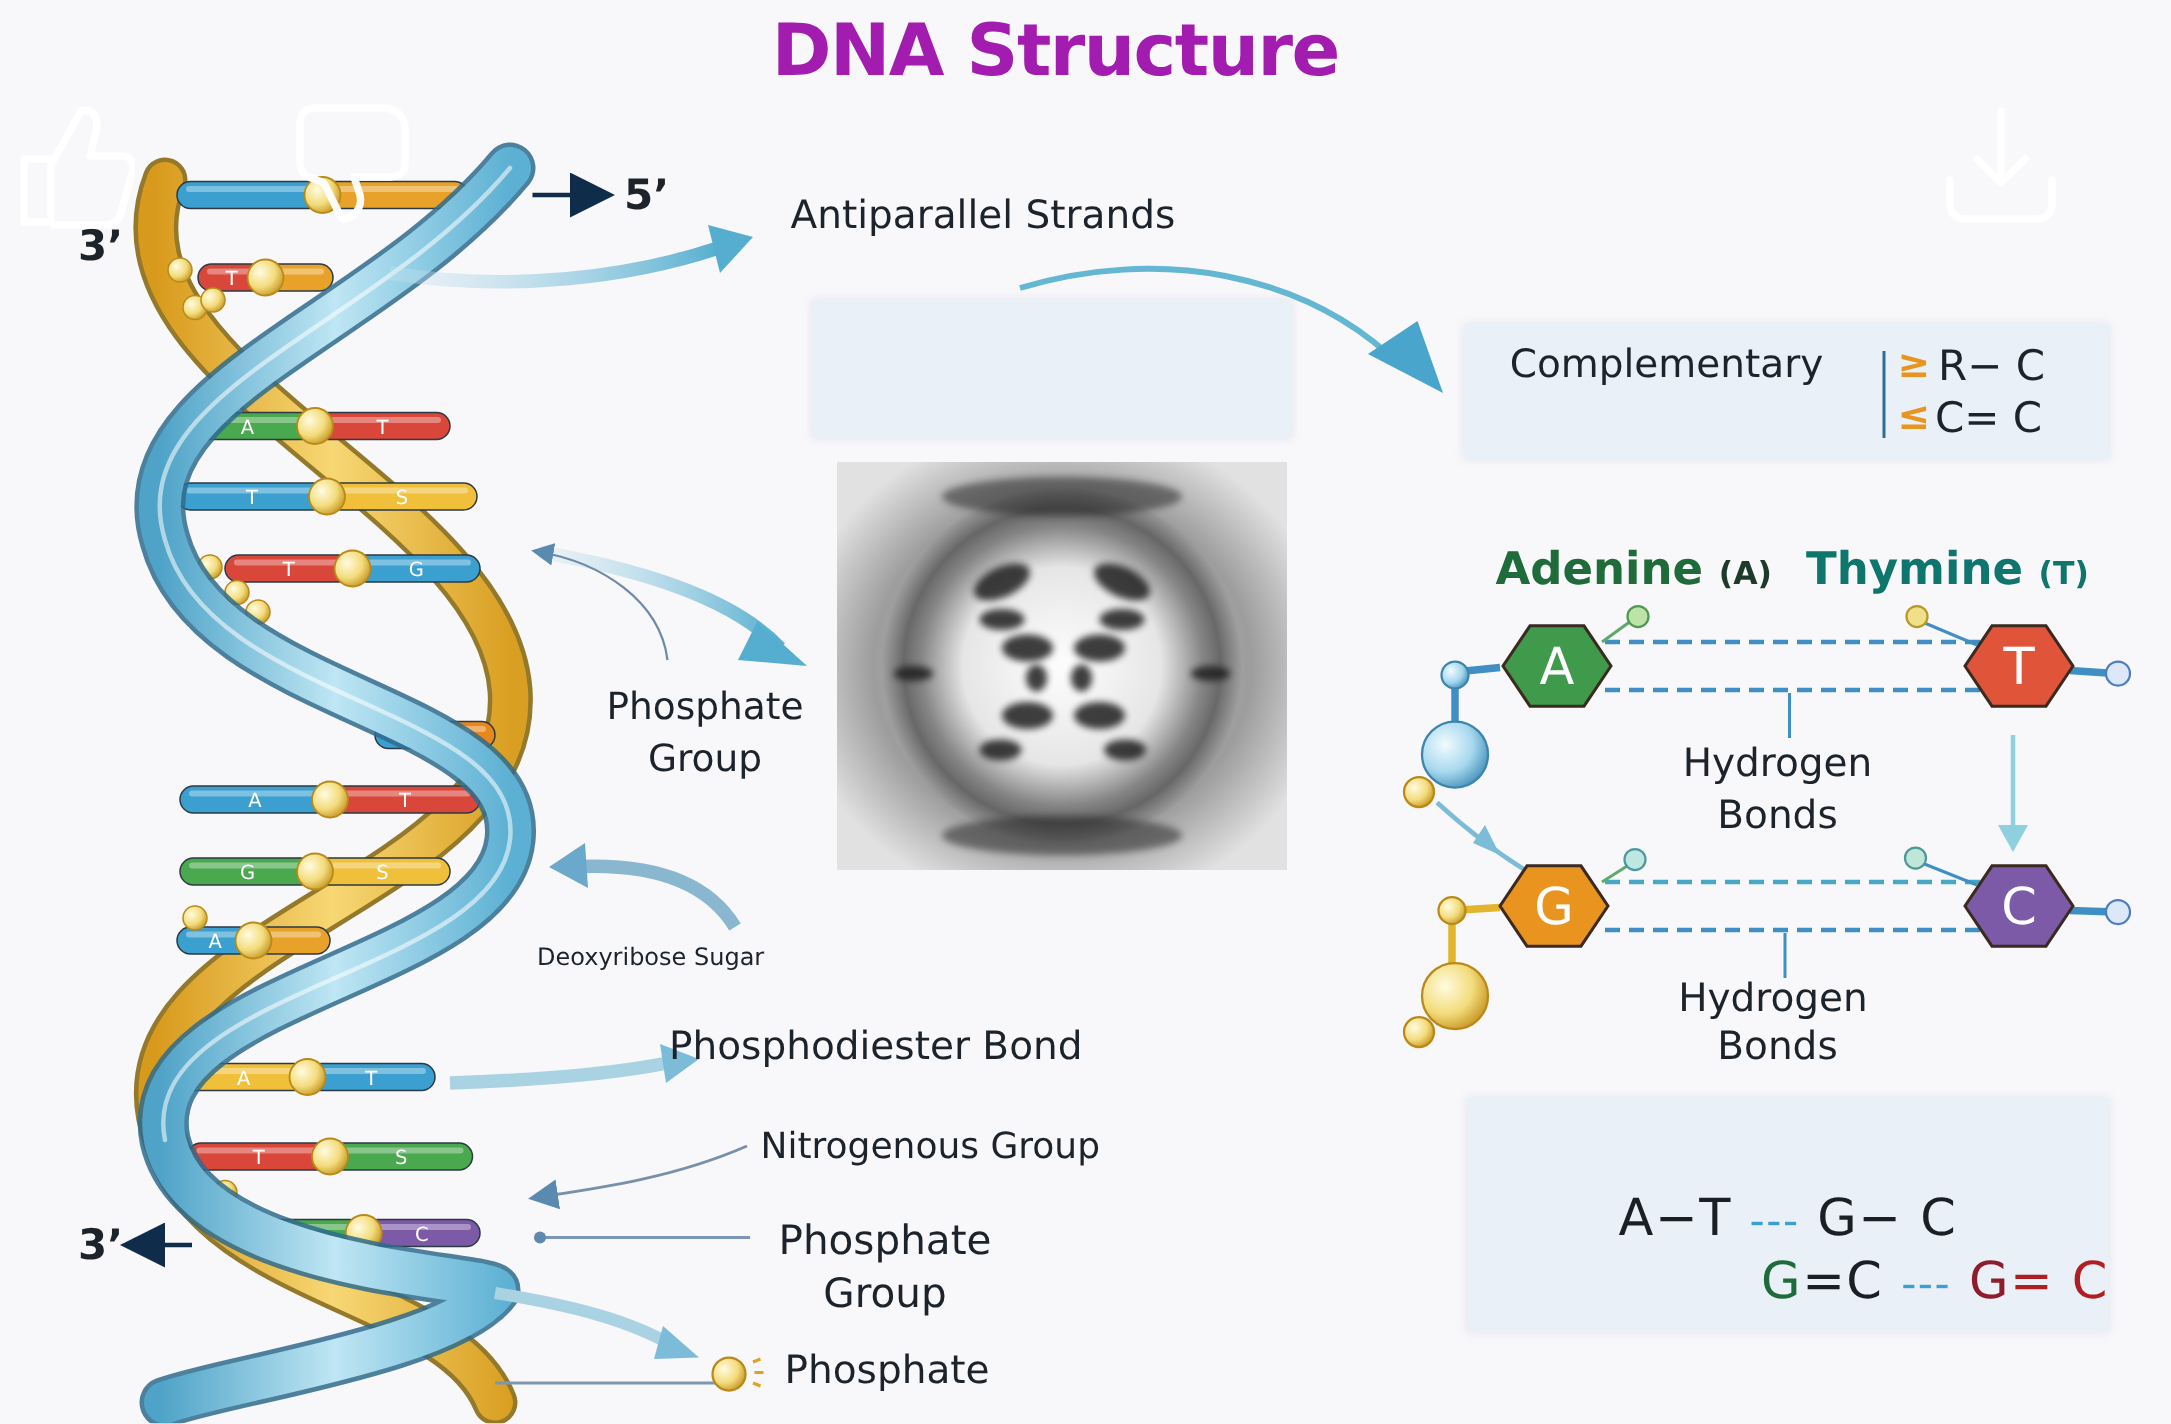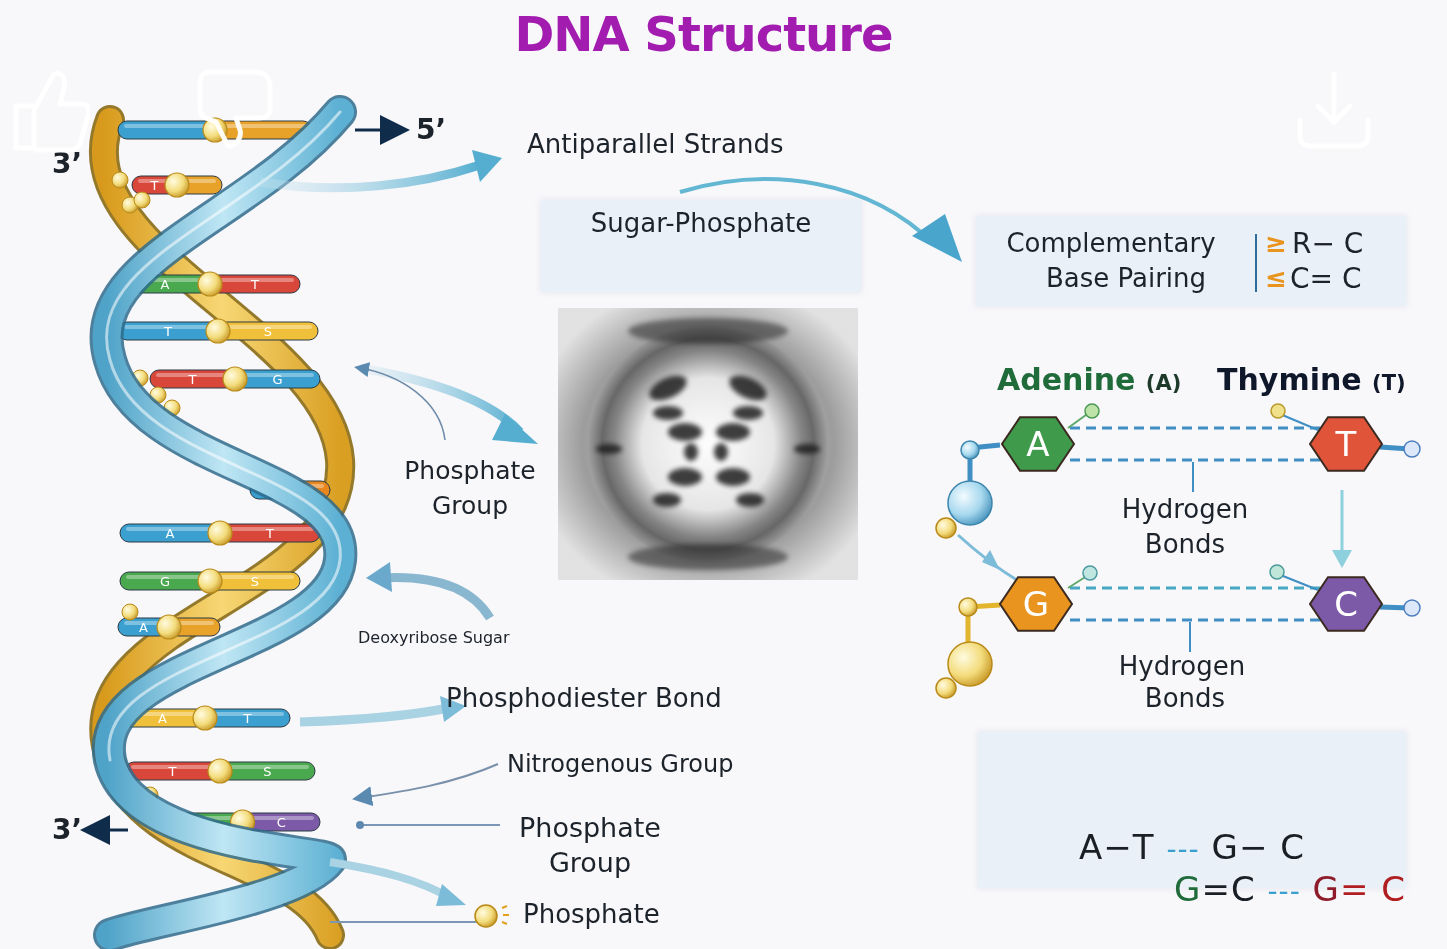--- a/index.html
+++ b/index.html
@@ -26,21 +26,21 @@
     position: absolute; left: 558px; top: 308px; width: 300px; height: 272px;
     background:
       radial-gradient(ellipse 40% 44% at 50% 50%, rgba(255,255,255,0.95) 0%, rgba(240,240,240,0.85) 55%, rgba(120,120,120,0.6) 78%, rgba(60,60,60,0.5) 88%, rgba(200,200,200,0.3) 100%),
       radial-gradient(ellipse 60% 60% at 50% 50%, #d0d0d0 0%, #8a8a8a 70%, #ececec 100%);
     filter: blur(0.4px);
   }
   .xray span { position: absolute; background: #1e1e1e; border-radius: 50%; filter: blur(2.5px); opacity: 0.85; }
   .pairbox { left: 978px; top: 732px; width: 428px; height: 156px; }
   .pair-title { position: absolute; left: 0; width: 428px; top: 12px; text-align: center; font-size: 24px; }
   .pair-row { position: absolute; left: 0; width: 428px; text-align: center; font-size: 34px; letter-spacing: 1px; }
-  .pair-row span { display: inline-block; margin-top: 35px; }
+  .pair-row span { display: inline-block; }
   .dash { color: #3b9fd0; font-size: 28px; }
   .ui-icon { position: absolute; }
 </style>
 </head>
 <body>
 
 <div id="title" class="abs">DNA Structure</div>
 
 <svg id="art" width="1447" height="949" viewBox="0 0 1447 949">
   <defs>
@@ -238,21 +238,20 @@
   </g>
 </svg>
 
 <div class="lbl" style="left:52px; top:146px; font-size:28px; font-weight:bold;">3’</div>
 <div class="lbl" style="left:416px; top:112px; font-size:28px; font-weight:bold;">5’</div>
 <div class="lbl" style="left:52px; top:812px; font-size:28px; font-weight:bold;">3’</div>
 
 <div class="lbl" style="left:511px; top:127px;margin-left:16px;">Antiparallel Strands</div>
 
 <div class="box" style="left:541px; top:200px; width:320px; height:92px;">
-  <div class="lbl c" style="left:0; width:320px; top:6px;">Sugar-Phosphate</div>
 </div>
 
 <div class="lbl c" style="left:390px; width:160px; top:453px; font-size:25px;">Phosphate</div>
 <div class="lbl c" style="left:390px; width:160px; top:488px; font-size:25px;">Group</div>
 
 <div class="lbl" style="left:358px; top:620px; font-size:16px;">Deoxyribose Sugar</div>
 <div class="lbl" style="left:446px; top:681px;">Phosphodiester Bond</div>
 <div class="lbl" style="left:507px; top:747px; font-size:24px;">Nitrogenous Group</div>
 <div class="lbl c" style="left:500px; width:180px; top:810px; font-size:27px;">Phosphate</div>
 <div class="lbl c" style="left:500px; width:180px; top:845px; font-size:27px;">Group</div>
@@ -272,33 +271,32 @@
   <span style="left:95px; top:185px; width:28px; height:14px;"></span>
   <span style="left:178px; top:185px; width:28px; height:14px;"></span>
   <span style="left:38px; top:136px; width:26px; height:10px;"></span>
   <span style="left:236px; top:136px; width:26px; height:10px;"></span>
   <span style="left:70px; top:10px; width:160px; height:26px; opacity:0.5;"></span>
   <span style="left:70px; top:236px; width:160px; height:26px; opacity:0.5;"></span>
 </div>
 
 <div class="box" style="left:976px; top:216px; width:430px; height:90px;">
   <div class="lbl c" style="left:0; width:270px; top:10px;">Complementary</div>
-  <div class="lbl c" style="left:0; width:300px; top:45px;">Base Pairing</div>
   <div style="position:absolute; left:279px; top:18px; width:2px; height:58px; background:#2c6e97;"></div>
   <div class="lbl" style="left:289px; top:10px; color:#e8941e; font-weight:bold;">≥</div>
   <div class="lbl" style="left:316px; top:10px; font-size:28px;">R− C</div>
   <div class="lbl" style="left:289px; top:45px; color:#e8941e; font-weight:bold;">≤</div>
   <div class="lbl" style="left:314px; top:45px; font-size:28px;">C= C</div>
 </div>
 
 <div class="lbl" style="left:997px; top:362px; font-size:30px; font-weight:bold; color:#1f6b3a;">
   <span>Adenine</span>
   <span style="font-size:21px; color:#1d3a2b;">(A)</span>
 </div>
-<div class="lbl" style="left:1204px; top:362px; font-size:30px; font-weight:bold; color:#0f172a;margin-left:13px;">
+<div class="lbl" style="left:1204px; top:362px; font-size:30px; font-weight:bold; color:#0f766e;">
   <span>Thymine</span>
   <span style="font-size:21px;">(T)</span>
 </div>
 
 <div class="lbl c" style="left:1100px; width:170px; top:492px; font-size:26px;">Hydrogen</div>
 <div class="lbl c" style="left:1100px; width:170px; top:527px; font-size:26px;">Bonds</div>
 <div class="lbl c" style="left:1097px; width:170px; top:649px; font-size:26px;">Hydrogen</div>
 <div class="lbl c" style="left:1100px; width:170px; top:681px; font-size:26px;">Bonds</div>
 
 <div class="box pairbox">

